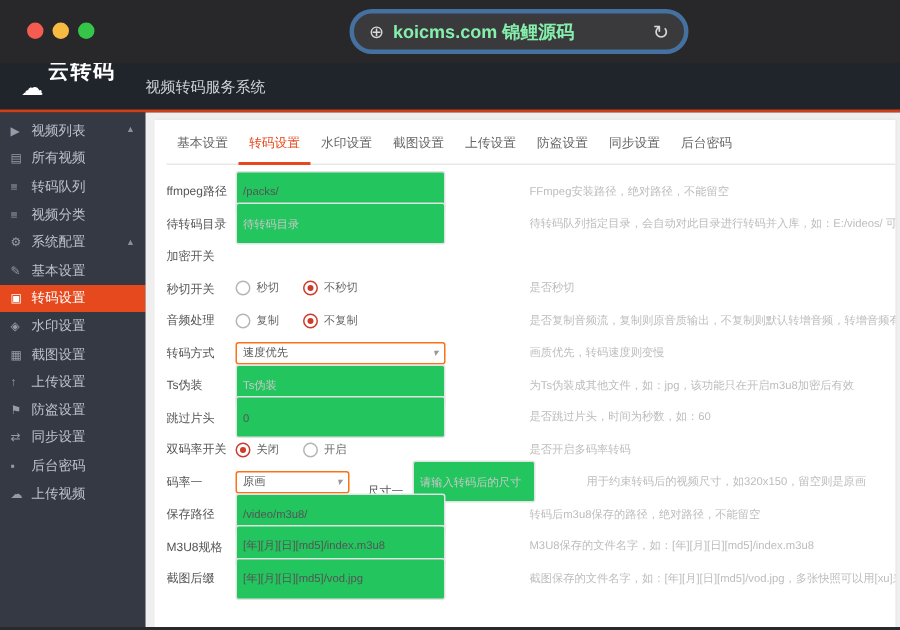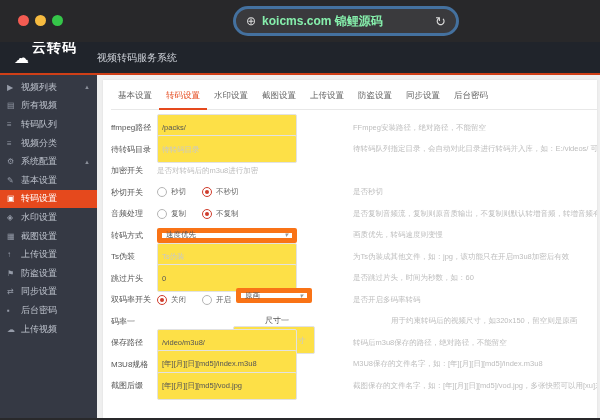--- a/index.html
+++ b/index.html
@@ -40,25 +40,25 @@
   
   .tabs { display:flex; border-bottom:1px solid #e8e8e8; }
   .tab { padding:2px 7px 6px; font-size:8.5px; color:#666; cursor:pointer; white-space:nowrap; }
   .tab.active { color:#e5491d; border-bottom:2px solid #e5491d; margin-bottom:-1px; }
 
   
   .form { margin-top:7px; }
   .row { display:flex; align-items:center; height:21.5px; }
   .lbl { width:46px; font-size:8px; color:#555; flex-shrink:0; white-space:nowrap; overflow:hidden; }
   .ctrl { width:196px; flex-shrink:0; display:flex; align-items:center; }
-  .ctrl.wide { width:234px;flex-direction:column; }
+  .ctrl.wide { width:234px; }
   .inp { width:140px; height:28px; border:1px solid #e2e2e2; border-radius:2px; font-size:7.5px;
-         color:#555; padding:0 4px; outline:none; background:#fde047; }
+         color:#555; padding:0 4px; outline:none; background:#22c55e; }
   .inp::placeholder { color:#c8c8c8; }
-  .sel { width:140px; height:15px; border:5px solid #f97316; border-radius:2px; display:flex;
+  .sel { width:140px; height:15px; border:1px solid #f97316; border-radius:2px; display:flex;
          align-items:center; justify-content:space-between; padding:0 4px; cursor:pointer; background:#fff; }
   .sel .selval { font-size:7.5px; color:#555; }
   .sel .caret { font-size:7px; color:#999; }
   .sel.small { width:76px; }
   .lbl2 { font-size:8px; color:#555; margin:12px 6px 0 12px; white-space:nowrap; }
   .inp.small { width:82px; }
   .radios { display:flex; gap:16px; }
   .radio { display:flex; align-items:center; gap:4px; cursor:pointer; }
   .rb { width:10px; height:10px; border:1px solid #b5b5b5; border-radius:50%; position:relative; background:#fff; }
   .rb.on { border-color:#cf3b2b; }
@@ -183,21 +183,20 @@
           <div class="row">
             <span class="lbl">待转码目录</span>
             <span class="ctrl">
                 <input class="inp" placeholder="待转码目录" style="">
               </span>
             <span class="hint">待转码队列指定目录，会自动对此目录进行转码并入库，如：E:/videos/ 可留空</span>
           </div>
 
           <div class="row">
             <span class="lbl">加密开关</span>
-            <span class="hint">是否对转码后的m3u8进行加密</span>
           </div>
 
           <div class="row">
             <span class="lbl">秒切开关</span>
             <span class="ctrl">
               <span class="radios">
                 <span class="radio">
                     <i class="rb"></i>
                     <span class="rlabel">秒切</span>
                   </span>

